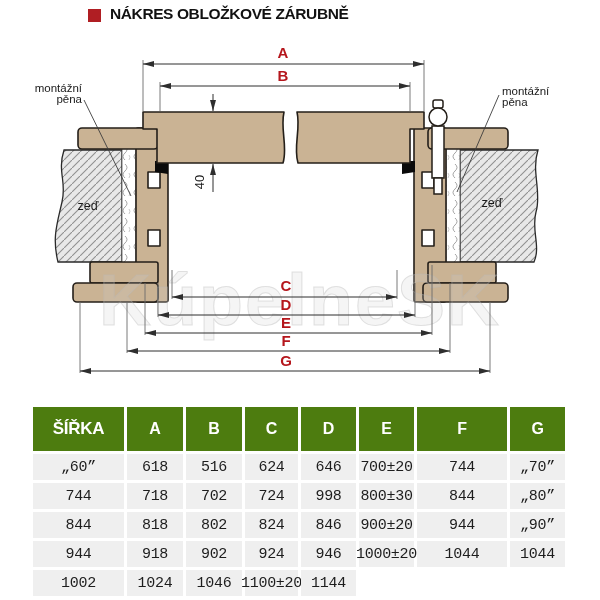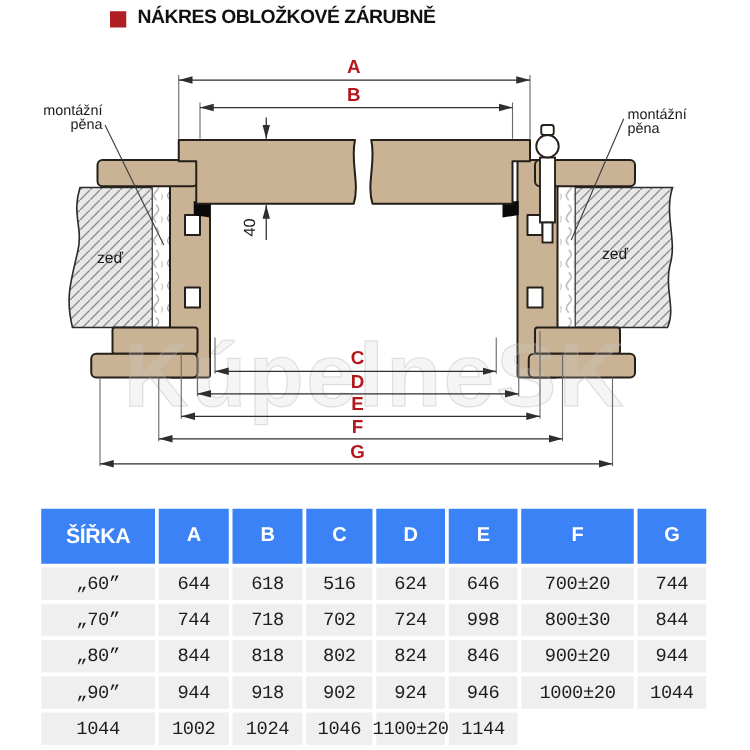--- a/index.html
+++ b/index.html
@@ -9,21 +9,21 @@
   .title-row{position:absolute;left:0;top:0;width:600px;height:34px;}
   .title-bullet{position:absolute;left:88px;top:9px;width:13px;height:13px;background:#b01e23;}
   .page-title{position:absolute;left:110px;top:5px;font-size:15.5px;font-weight:700;
               color:#111;letter-spacing:-0.4px;white-space:nowrap;}
   
   .diagram{position:absolute;left:0;top:28px;}
   
   .size-table{position:absolute;left:33px;top:407px;display:grid;
               grid-template-columns:91px 56px 56px 53px 55px 55px 90px 55px;
               gap:3px;}
-  .hcell{background:#3b82f6;color:#fff;height:44px;display:flex;align-items:center;
+  .hcell{background:#4d7c0f;color:#fff;height:44px;display:flex;align-items:center;
          justify-content:center;font-weight:700;font-size:16px;letter-spacing:-0.3px;}
   .bcell{background:#efefef;color:#1d1d1d;height:26px;display:flex;align-items:center;
          justify-content:center;font-size:15px;letter-spacing:-0.3px;font-family:Liberation Mono, monospace;}
 </style>
 </head>
 <body>
 
 <div class="stage">
 
   <div class="title-row">
@@ -143,21 +143,20 @@
     <div class="hcell" style="font-size:17px;">ŠÍŘKA</div>
     <div class="hcell">A</div>
     <div class="hcell">B</div>
     <div class="hcell">C</div>
     <div class="hcell">D</div>
     <div class="hcell">E</div>
     <div class="hcell">F</div>
     <div class="hcell">G</div>
 
     <div class="bcell">„60”</div>
-    <div class="bcell">644</div>
     <div class="bcell">618</div>
     <div class="bcell">516</div>
     <div class="bcell">624</div>
     <div class="bcell">646</div>
     <div class="bcell">700±20</div>
     <div class="bcell">744</div>
 
     <div class="bcell">„70”</div>
     <div class="bcell">744</div>
     <div class="bcell">718</div>

